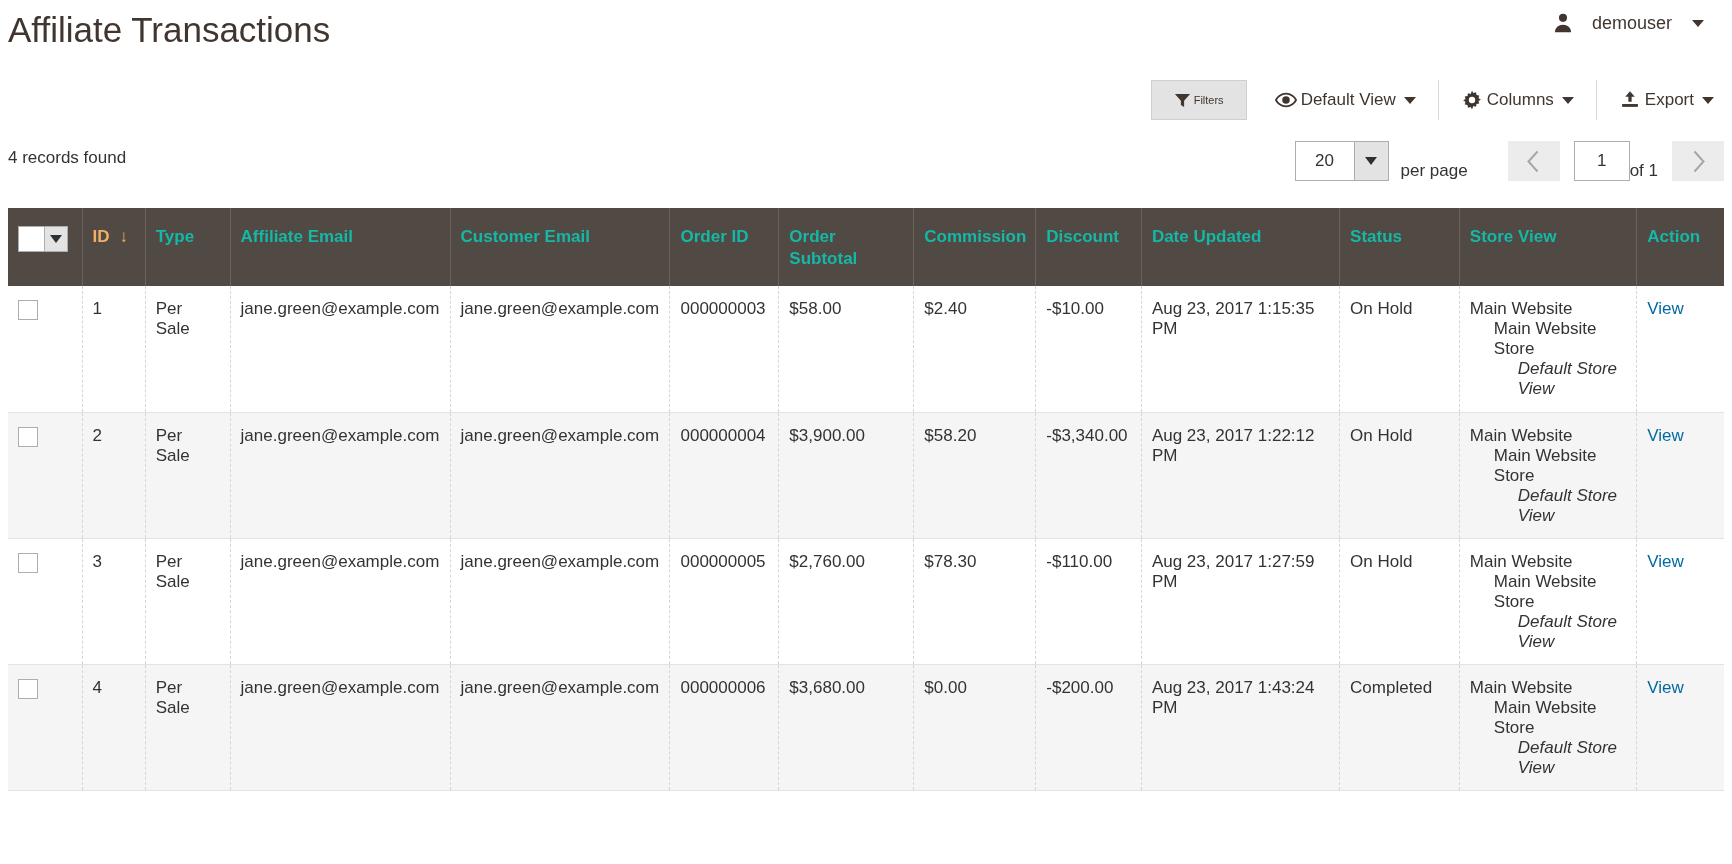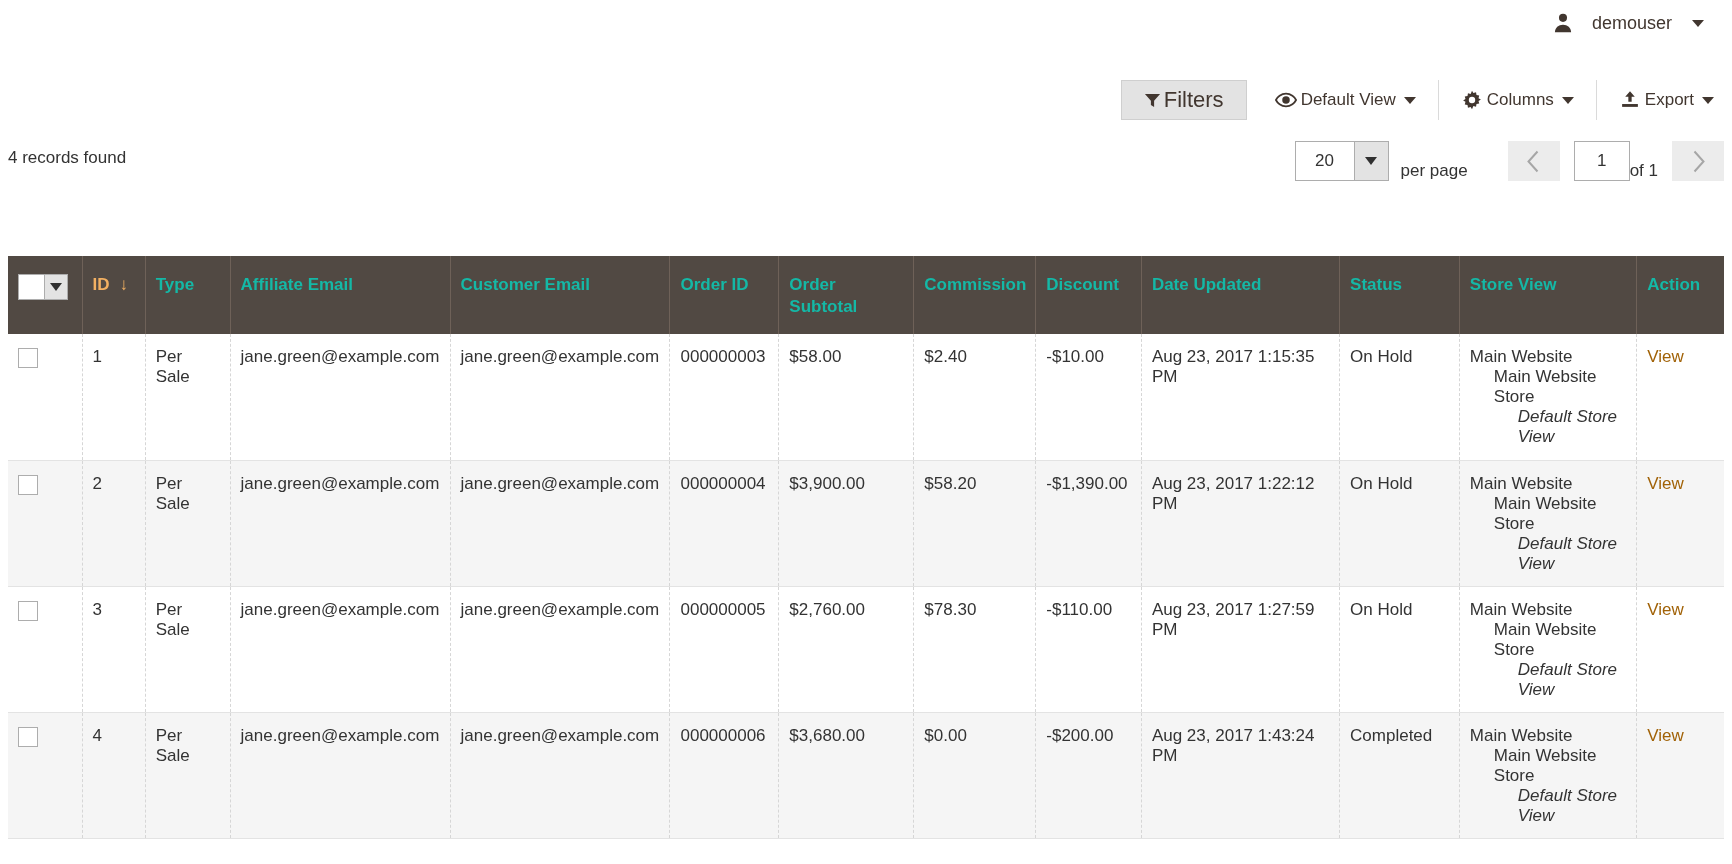--- a/index.html
+++ b/index.html
@@ -37,21 +37,21 @@
 
   
   .grid-toolbar {
     position: absolute; top: 80px; right: 0px; height: 40px;
     display: flex; align-items: stretch;
   }
   .btn-filters {
     display: flex; align-items: center; justify-content: center; gap: 3px;
     background: #e3e3e3; border: 1px solid #cfcfcf;
     height: 40px; padding: 0 22px; cursor: pointer;
-    font-size: 22px; color: #41362f;
+    font-size: 11px; color: #41362f;
   }
   .funnel { width: 17px; height: 17px; display:block; }
   .tool-group {
     display: flex; align-items: center; gap: 4px;
     padding: 0 22px; height: 40px; cursor: pointer;
     font-size: 17px; color: #41362f;
     border-left: 1px solid #dadada;
     margin-left: 0px;
   }
   .tool-group.first { border-left: none; }
@@ -99,21 +99,21 @@
   .chev { display:block; }
   .pg-input {
     width: 56px; height: 40px; border: 1px solid #adadad; background: #fff;
     display: flex; align-items: center; justify-content: center;
     font-size: 17px; color: #333; margin-left: 14px;
   }
   .pg-of { font-size: 17px; color: #333; }
 
   
   .grid-wrap { position: absolute; top: 208px; left: 8px; width: 1716px; }
-  table.grid { border-collapse: collapse; width: 1716px; table-layout: fixed; margin-top: 48px; }
+  table.grid { border-collapse: collapse; width: 1716px; table-layout: fixed; }
   table.grid thead th {
     background: #514943; color: #14b8a6;
     font-size: 17px; font-weight: bold; text-align: left;
     vertical-align: top;
     padding: 18px 10px 16px 10px;
     border-right: 1px solid #6e6158;
     line-height: 22px;
   }
   table.grid thead th:last-child { border-right: none; }
   table.grid thead th.sorted { color: #f2b062; }
@@ -142,32 +142,33 @@
   }
   .th-cb-caret {
     width: 26px; background: #e3e3e3; border: 1px solid #adadad;
     display: flex; align-items: center; justify-content: center;
   }
   .th-cb-caret i {
     width: 0; height: 0; border-left: 6px solid transparent;
     border-right: 6px solid transparent; border-top: 8px solid #303030;
     display: block;
   }
-  a.view-link { color: #a16207; text-decoration: none; font-size: 17px; cursor: pointer; }
+  a.view-link { color: #0369a1; text-decoration: none; font-size: 17px; cursor: pointer; }
 
   .sv-l1 { display: block; }
   .sv-l2 { display: block; padding-left: 24px; }
   .sv-l3 { display: block; padding-left: 48px; font-style: italic; }
 </style>
 </head>
 <body>
 
 <div class="page">
 
   <div class="topbar">
+    <div class="page-title">Affiliate Transactions</div>
 
     <div class="user-area">
       <span>
         <svg class="user-icon" viewBox="0 0 24 24" aria-hidden="true">
           <circle cx="12" cy="6.4" r="4.4" fill="#41362f"></circle>
           <path d="M3.2 22c0-4.9 3.9-8.2 8.8-8.2s8.8 3.3 8.8 8.2z" fill="#41362f"></path>
         </svg>
       </span>
       <span class="user-name">demouser</span>
       <span class="caret-dark"></span>
@@ -317,21 +318,21 @@
             <td>
               <span class="cb"></span>
             </td>
             <td>2</td>
             <td>Per Sale</td>
             <td>jane.green@example.com</td>
             <td>jane.green@example.com</td>
             <td>000000004</td>
             <td>$3,900.00</td>
             <td>$58.20</td>
-            <td>-$1,390.00</td>
+            <td>-$3,340.00</td>
             <td>Aug 23, 2017 1:22:12 PM</td>
             <td>On Hold</td>
             <td>
               <span class="sv-l1">Main Website</span>
               <span class="sv-l2">Main Website Store</span>
               <span class="sv-l3">Default Store View</span>
             </td>
             <td><a class="view-link">View</a></td>
           </tr>
           <tr class="tall">

